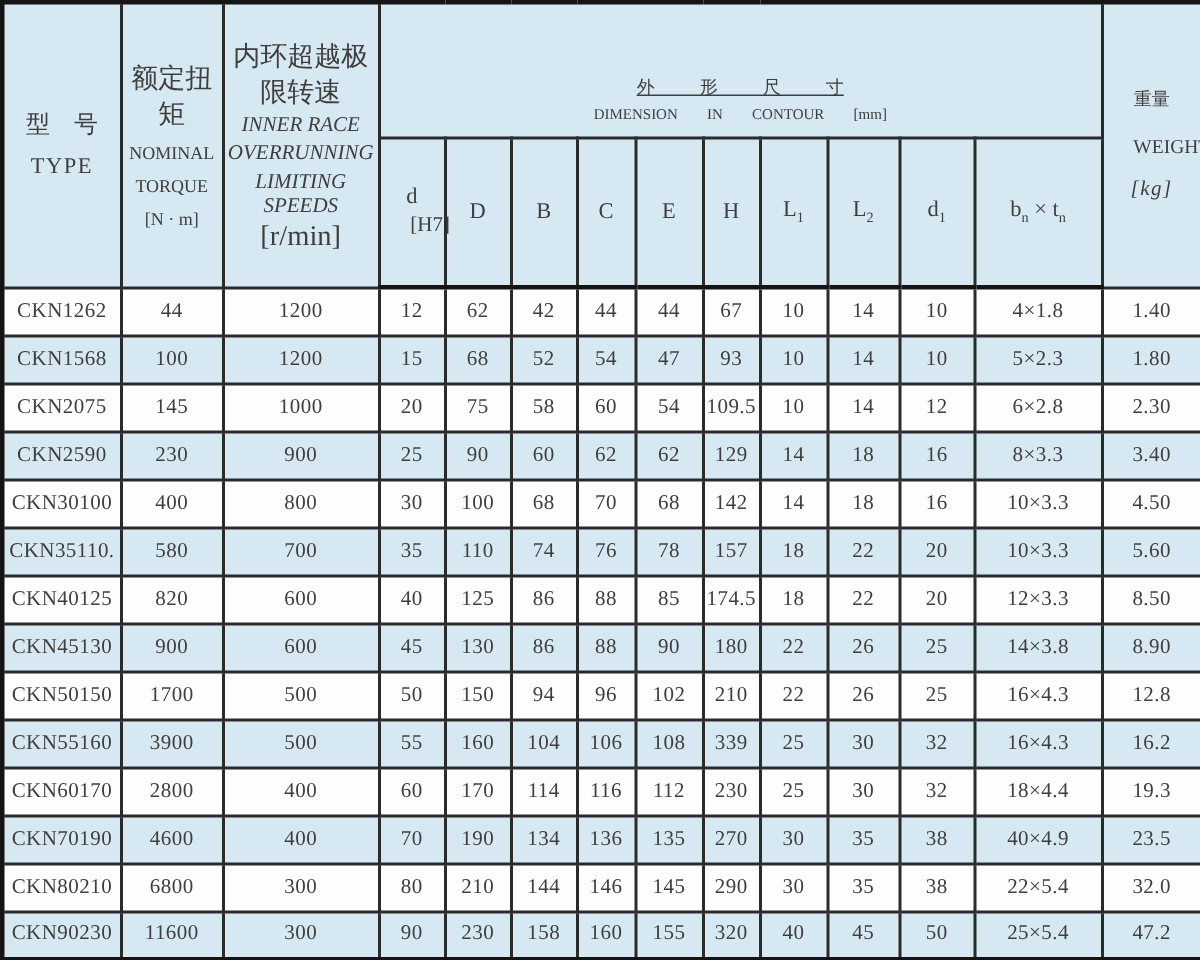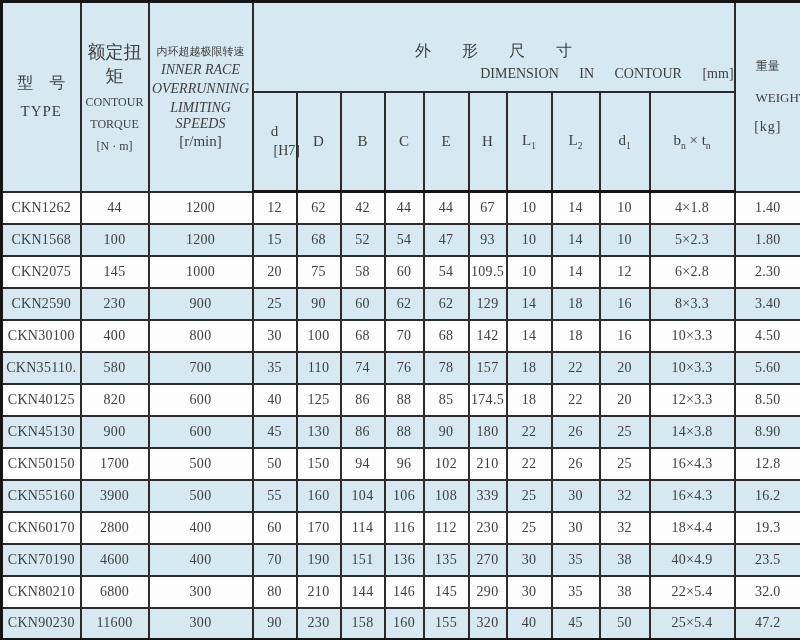--- a/index.html
+++ b/index.html
@@ -37,31 +37,31 @@
   tbody tr.alt td { background: #d6e8f2; }
   tbody td { font-size: 14px; letter-spacing: 0.3px; }
 
   .hd-type-zh   { font-size: 16px; word-spacing: 12px; }
   .hd-type-en   { font-size: 15px; margin-top: 9px; letter-spacing: 1px; }
 
   .hd-torque-zh   { font-size: 18px; }
   .hd-torque-line { font-size: 12px; margin-top: 7px; }
   .hd-torque-unit { font-size: 12px; margin-top: 7px; }
 
-  .hd-speed-zh   { font-size: 11px; }
+  .hd-speed-zh   { font-size: 18px; }
   .hd-speed-line { font-size: 14px; margin-top: 3px; font-style: italic; }
-  .hd-speed-unit { font-size: 15px; margin-top: 1px; }
+  .hd-speed-unit { font-size: 19px; margin-top: 1px; }
 
   .dim-head { vertical-align: bottom; padding-bottom: 9px; }
-  .dim-zh { font-size: 16px; word-spacing: 27px; }
-  .dim-en { font-size: 14px; word-spacing: 17px; margin-top: 4px; text-align: right; }
+  .dim-zh { font-size: 12px; word-spacing: 27px; text-decoration: underline; }
+  .dim-en { font-size: 10px; word-spacing: 17px; margin-top: 4px; }
 
   .hd-weight-zh   { font-size: 12px; }
   .hd-weight-en   { font-size: 13px; margin-top: 15px; margin-left: 20px; }
-  .hd-weight-unit { font-size: 14px; margin-top: 13px; letter-spacing: 1px; }
+  .hd-weight-unit { font-size: 14px; margin-top: 13px; letter-spacing: 1px; font-style: italic; }
 
   .subcol { font-size: 15px; }
   .subcol sub { font-size: 9.5px; }
   .subcol .line2 { margin-top: 3px; font-size: 14px; margin-left: 20px; }
 </style>
 </head>
 <body>
 
 <table class="spec">
   <colgroup>
@@ -81,21 +81,21 @@
       <col style="width:67px">
   </colgroup>
   <thead>
     <tr class="hdr-row1">
       <th rowspan="2">
         <div class="hd-type-zh">型 号</div>
         <div class="hd-type-en">TYPE</div>
       </th>
       <th rowspan="2">
         <div class="hd-torque-zh">额定扭矩</div>
-        <div class="hd-torque-line">CONTOUR</div>
+        <div class="hd-torque-line">NOMINAL</div>
         <div class="hd-torque-line">TORQUE</div>
         <div class="hd-torque-unit">[N · m]</div>
       </th>
       <th rowspan="2">
         <div class="hd-speed-zh">内环超越极限转速</div>
         <div class="hd-speed-line">INNER RACE</div>
         <div class="hd-speed-line">OVERRUNNING</div>
         <div class="hd-speed-line">LIMITING SPEEDS</div>
         <div class="hd-speed-unit">[r/min]</div>
       </th>
@@ -322,21 +322,21 @@
         <td>32</td>
         <td>18×4.4</td>
         <td>19.3</td>
       </tr>
       <tr class="alt">
         <td>CKN70190</td>
         <td>4600</td>
         <td>400</td>
         <td>70</td>
         <td>190</td>
-        <td>151</td>
+        <td>134</td>
         <td>136</td>
         <td>135</td>
         <td>270</td>
         <td>30</td>
         <td>35</td>
         <td>38</td>
         <td>40×4.9</td>
         <td>23.5</td>
       </tr>
       <tr class="plain">

